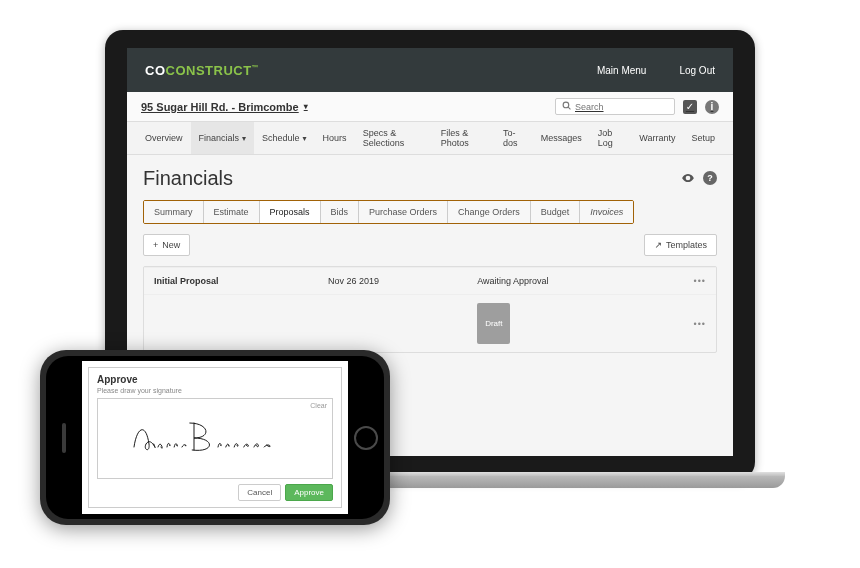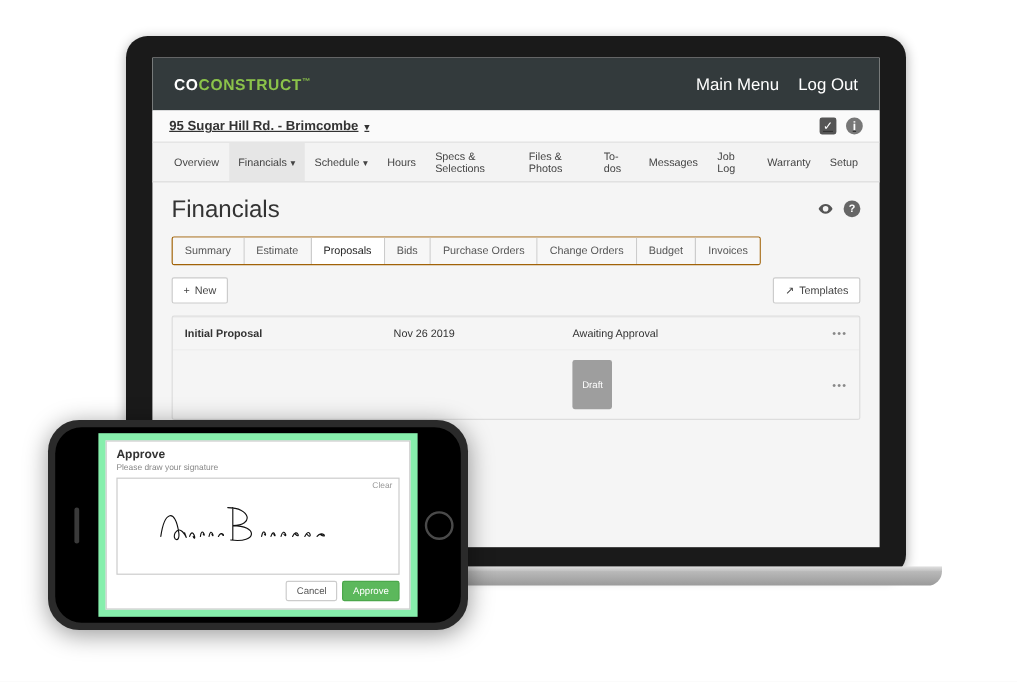--- a/index.html
+++ b/index.html
@@ -48,21 +48,21 @@
     background: #333a3c;
     height: 44px;
     display: flex; align-items: center; justify-content: space-between;
     padding: 0 18px;
     color: #fff;
   }
   .logo { font-weight: 700; letter-spacing: 0.5px; font-size: 13px; }
   .logo .co { color: #fff; }
   .logo .construct { color: #8bc34a; }
   .logo .tm { font-size: 7px; color: #8bc34a; vertical-align: super; }
-  .topbar-right { display: flex; gap: 16px; font-size: 14px; }
+  .topbar-right { display: flex; gap: 33px; font-size: 10px; }
   
   .projectbar {
     background: #fafafa;
     border-bottom: 1px solid #ddd;
     display: flex; align-items: center; justify-content: space-between;
     padding: 6px 14px;
     text-decoration: underline;
   }
   .project-name { font-weight: 700; font-size: 11px; display: flex; align-items: center; gap: 5px; }
   .project-right { display: flex; align-items: center; gap: 8px; }
@@ -97,21 +97,21 @@
   .page-title { font-size: 20px; font-weight: 400; color: #333; }
   .title-icons { display: flex; gap: 8px; color: #555; }
   
   .subtabs {
     display: flex; border: 1px solid #a16207; border-radius: 2px; overflow: hidden;
     width: max-content; font-size: 9px; margin-bottom: 10px;
   }
   .subtabs .subtab {
     padding: 6px 10px; border-right: 1px solid #ccc; background: #f7f7f7; color: #555;
   }
-  .subtabs .subtab:last-child { border-right: none; }
+  .subtabs .subtab:last-child { border-right: none; font-style: italic; }
   .subtabs .subtab.active { background: #fff; color: #222; }
   
   .actionrow { display: flex; justify-content: space-between; margin-bottom: 10px; }
   .btn {
     border: 1px solid #ccc; background: #fff; padding: 5px 9px;
     font-size: 9px; color: #444; display: inline-flex; align-items: center; gap: 4px;
     border-radius: 2px; cursor: pointer;
   }
   
   .tbl { border: 1px solid #ddd; border-radius: 2px; overflow: hidden; }
@@ -145,21 +145,21 @@
   }
   .phone-inner {
     width: 100%; height: 100%;
     background: #000; border-radius: 22px;
     display: flex; align-items: center;
   }
   .phone-side { width: 36px; height: 100%; display: flex; align-items: center; justify-content: center; }
   .speaker { width: 4px; height: 30px; background: #3a3a3a; border-radius: 3px; }
   .home { width: 24px; height: 24px; border: 2px solid #4a4a4a; border-radius: 50%; }
   .phone-screen {
-    flex: 1; height: calc(100% - 10px); background: #86efac;
+    flex: 1; height: calc(100% - 10px); background: #ffffff;
     position: relative; padding: 6px;
     font-size: 9px; color: #555;
   }
   .modal {
     background: #fff; border: 1px solid #ccc; width: 100%; height: 100%;
     display: flex; flex-direction: column; padding: 6px 8px;
   }
   .modal-title { font-size: 10px; color: #333; font-weight: 600; }
   .modal-sub { font-size: 7px; color: #888; margin: 2px 0 4px; }
   .sigbox {
@@ -191,20 +191,29 @@
           <span>Log Out</span>
         </div>
       </div>
 
       <div class="projectbar">
         <div class="project-name">
           <span>95 Sugar Hill Rd. - Brimcombe</span>
           <span class="chev">▾</span>
         </div>
         <div class="project-right">
+          <div class="search">
+            <span style="margin-right:4px;color:#777;">
+              <svg width="9" height="9" viewBox="0 0 16 16">
+                  <circle cx="7" cy="7" r="5" fill="none" stroke="currentColor" stroke-width="2"></circle>
+                  <line x1="11" y1="11" x2="15" y2="15" stroke="currentColor" stroke-width="2"></line>
+                </svg>
+            </span>
+            <input placeholder="Search" style="">
+          </div>
           <span class="iconsq dark">✓</span>
           <span class="iconsq" style="background:#777;color:#fff;border-radius:50%;font-weight:700;">i</span>
         </div>
       </div>
 
       <div class="mainnav">
         <div class="navitem">
             <span>Overview</span>
           </div>
         <div class="navitem active">

